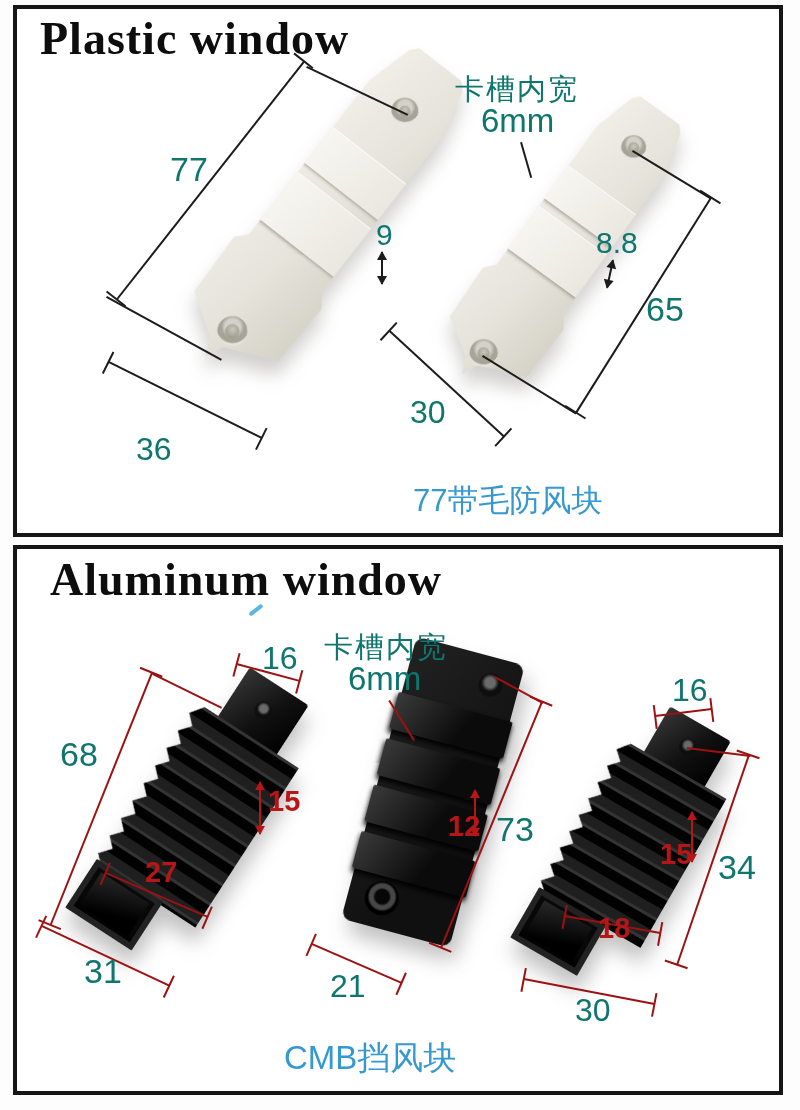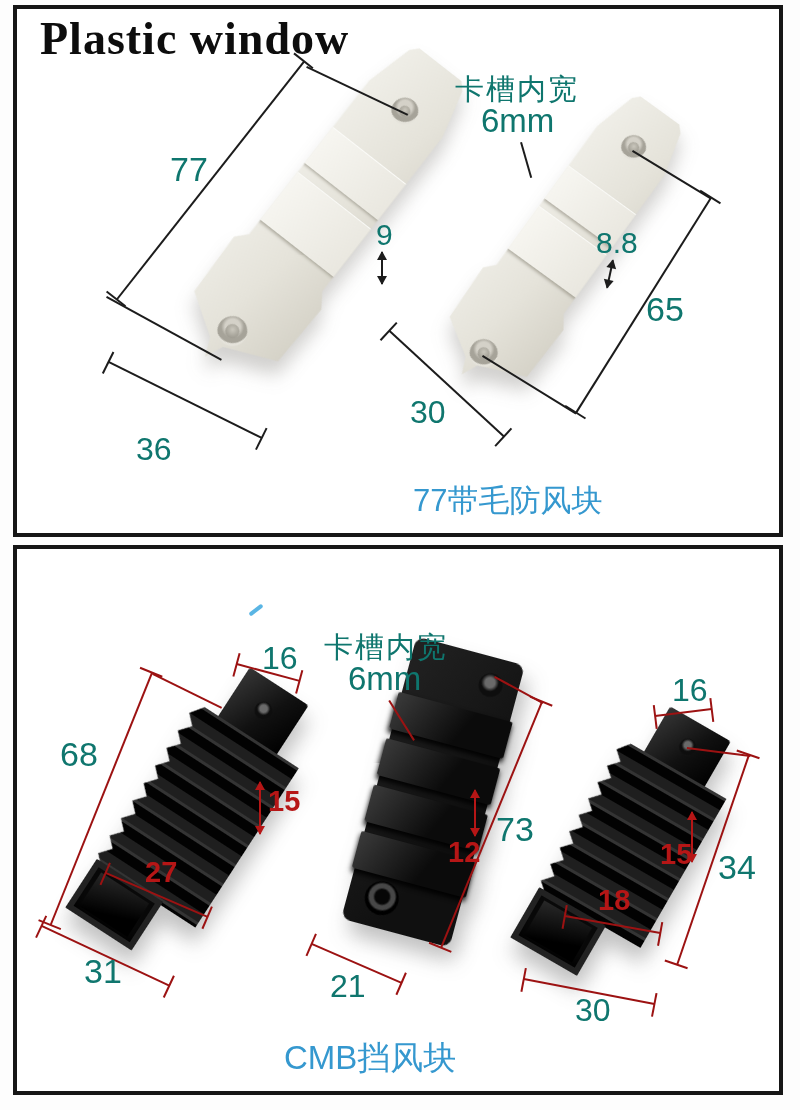--- a/index.html
+++ b/index.html
@@ -103,20 +103,21 @@
   <div class="cn" style="left:455px;top:70px;">卡槽内宽</div>
   <div class="dt" style="left:481px;top:102px;font-size:33px;">6mm</div>
   <div class="dt f30" style="left:596px;top:226px;">8.8</div>
   <div class="dt f34" style="left:646px;top:290px;">65</div>
   <div class="dt" style="left:410px;top:394px;">30</div>
 
   <div class="blue" style="left:413px;top:480px;">77带毛防风块</div>
 
   <div class="box" style="left:13px;top:545px;width:770px;height:550px;"></div>
 
+  <div class="title" style="left:50px;top:553px;">Aluminum window</div>
 
   <div class="stray" style="left:248px;top:608px;"></div>
 
   <div class="prod alum" style="left:136px;top:662px;width:122px;height:302px;transform:rotate(33deg);">
     <div class="pbody">
       <div class="alu-tab" style="left:21%;top:0;width:58%;height:62px;">
         <div class="alu-hole" style="left:50%;top:20px;width:18px;height:18px;margin-left:-9px;"></div>
       </div>
       <div class="fins" style="top:58px;height:190px;"></div>
       <div class="alu-box" style="left:2%;top:244px;width:64%;height:58px;"></div>
@@ -163,24 +164,24 @@
   <div class="av red" style="left:474px;top:790px;height:46px;"></div>
   <div class="av red" style="left:691px;top:812px;height:50px;"></div>
 
   <div class="dt" style="left:262px;top:640px;">16</div>
   <div class="dt f34" style="left:60px;top:735px;">68</div>
   <div class="dt red" style="left:268px;top:785px;">15</div>
   <div class="dt red" style="left:145px;top:856px;">27</div>
   <div class="dt f34" style="left:84px;top:952px;">31</div>
   <div class="cn" style="left:324px;top:628px;">卡槽内宽</div>
   <div class="dt" style="left:348px;top:660px;font-size:33px;">6mm</div>
-  <div class="dt red" style="left:448px;top:836px;">12</div>
+  <div class="dt red" style="left:448px;top:810px;">12</div>
   <div class="dt f34" style="left:496px;top:810px;">73</div>
   <div class="dt" style="left:330px;top:968px;">21</div>
   <div class="dt" style="left:672px;top:672px;">16</div>
   <div class="dt f34" style="left:718px;top:848px;">34</div>
   <div class="dt red" style="left:660px;top:838px;">15</div>
-  <div class="dt red" style="left:598px;top:884px;">18</div>
+  <div class="dt red" style="left:598px;top:912px;">18</div>
   <div class="dt" style="left:575px;top:992px;">30</div>
 
   <div class="blue" style="left:284px;top:1036px;font-size:33px;">CMB挡风块</div>
 
 </div>
 
 </body></html>

